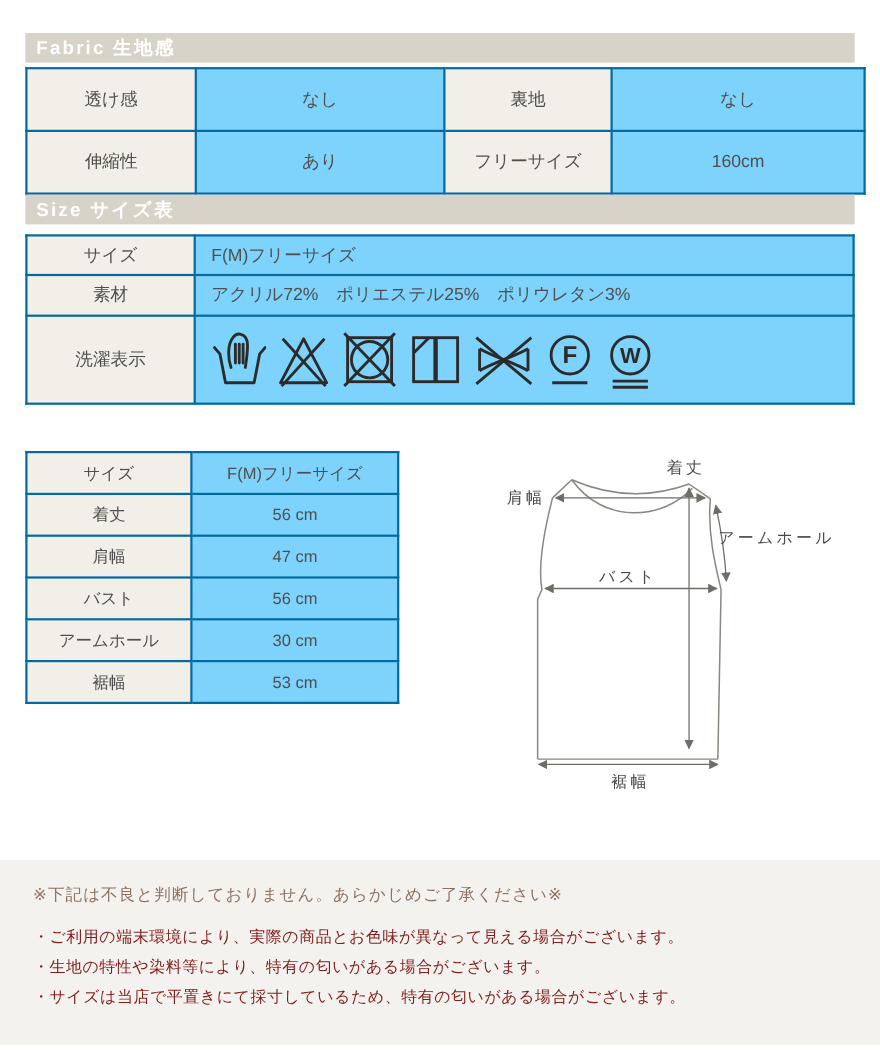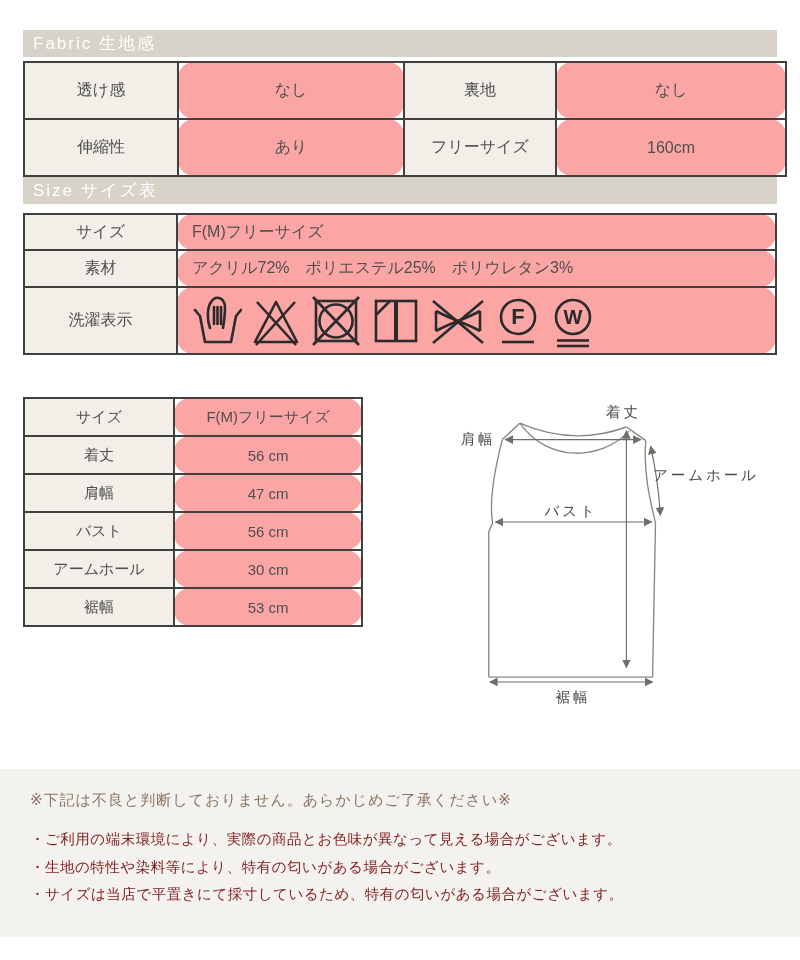--- a/index.html
+++ b/index.html
@@ -6,44 +6,44 @@
   body{
     width:800px;height:960px;background:#ffffff;
     font-family:"Liberation Sans","DejaVu Sans",sans-serif;
     color:#4a4a4a;overflow:hidden;
   }
   .content{padding:30px 23px 0 23px;}
 
   
   .banner{
     height:27px;line-height:27px;background:#d7d3c9;color:#ffffff;
-    font-size:17px;font-weight:normal;letter-spacing:2px;padding-left:10px;
+    font-size:17px;font-weight:bold;letter-spacing:2px;padding-left:10px;
     box-sizing:border-box;
   }
   .banner.fabric{margin-bottom:4px;}
   .banner.size{margin-bottom:9px;}
 
   
   table{border-collapse:collapse;}
-  td,th{border:2px solid #404040;font-weight:normal;font-size:16px;color:#4f4f4f;}
+  td,th{border:2px solid #0369a1;font-weight:normal;font-size:16px;color:#4f4f4f;}
   .hdr{background:#f1efe8;text-align:center;}
-  .val{background:#fca5a5;text-align:center;border-radius:16px;}
+  .val{background:#7dd3fc;text-align:center;}
 
   .fabric-table{width:754px;table-layout:fixed;}
   .fabric-table tr{height:57px;}
   .fabric-table .c1{width:150px;}
   .fabric-table .c2{width:222px;}
   .fabric-table .c3{width:148px;}
   .fabric-table .c4{width:226px;}
 
   .info-table{width:754px;table-layout:fixed;}
   .info-table .c1{width:149px;}
   .info-table tr.r1{height:36px;}
   .info-table tr.r2{height:37px;}
-  .info-table tr.r3{height:67px;}
+  .info-table tr.r3{height:80px;}
   .info-table .left{text-align:left;padding-left:14px;}
 
   .care-cell{padding:4px 0 4px 12px;}
   .care-icons{display:flex;align-items:center;gap:9px;}
   .care-icons svg{display:block;}
 
   .measure-row{margin-top:42px;display:flex;align-items:flex-start;}
   .measure-table{width:351px;table-layout:fixed;font-size:15px;}
   .measure-table tr{height:38px;}
   .measure-table .c1{width:146px;}

